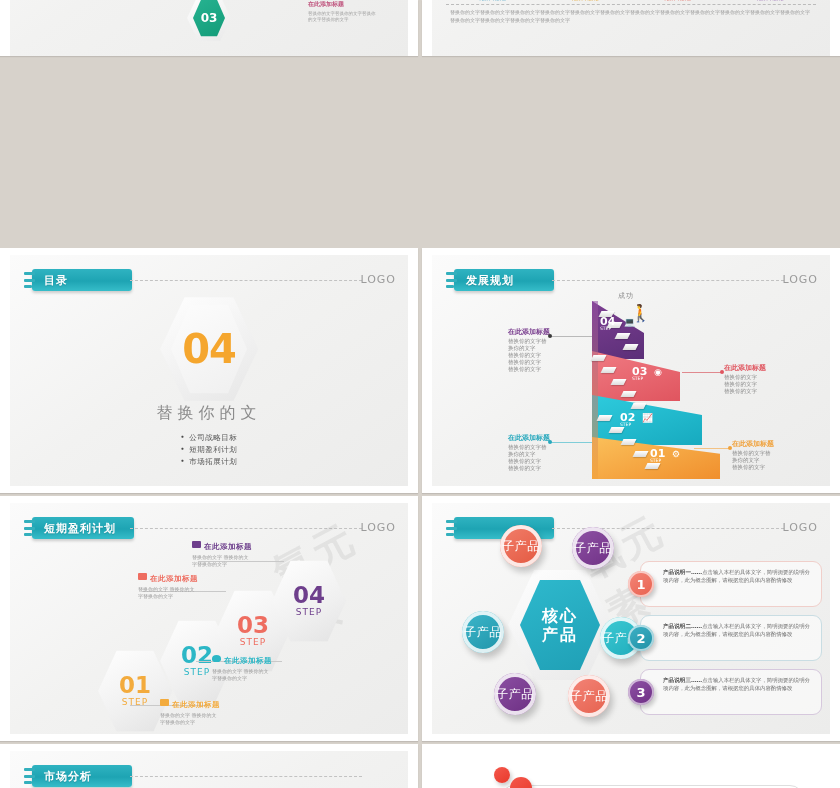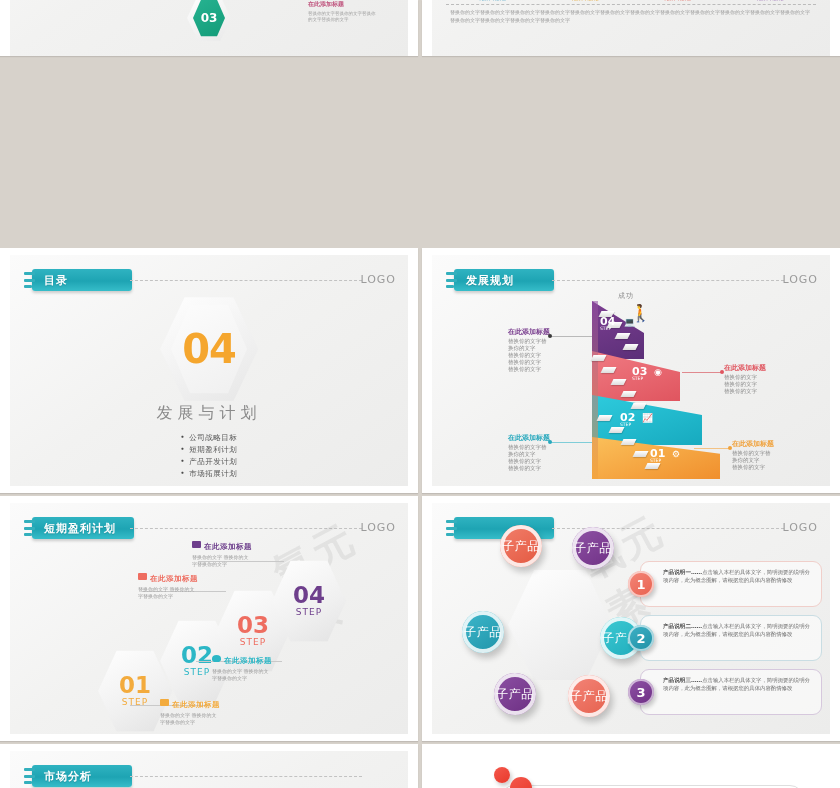--- a/index.html
+++ b/index.html
@@ -167,25 +167,24 @@
           <span>目录</span>
         </div>
       </div>
       <div class="hdr-rule"></div>
       <div class="logo">LOGO</div>
 
       <div class="bighexshell"></div>
       <div class="bighexin">
         <span class="bignum">04</span>
       </div>
-      <div class="sub">发展与计划</div>
+      <div class="sub">替换你的文</div>
       <ul>
         <li>公司战略目标</li>
         <li>短期盈利计划</li>
-        <li>产品开发计划</li>
         <li>市场拓展计划</li>
       </ul>
     </div>
   </div>
 
   <div class="slide s-b">
     <div class="slide-inner">
       <div class="hdr">
         <div class="bars">
             <i></i>
@@ -377,20 +376,24 @@
           </div>
         <div class="tag">
           <span></span>
         </div>
       </div>
       <div class="hdr-rule"></div>
       <div class="logo">LOGO</div>
       <div class="wm" style="right:120px;top:6px;">氧元素</div>
 
       <div class="corehexshell"></div>
+      <div class="corehexin">
+        <b>核心</b>
+        <b>产品</b>
+      </div>
 
       <div class="bub" style="left:68px;top:22px;background:linear-gradient(145deg,#f2806c,#e3573f);">
         <span>子产品</span>
       </div>
       <div class="bub" style="left:140px;top:24px;background:linear-gradient(145deg,#9054a6,#6e2f84);">
         <span>子产品</span>
       </div>
       <div class="bub" style="left:30px;top:108px;background:linear-gradient(145deg,#3fb8cc,#1e93a8);">
         <span>子产品</span>
       </div>

